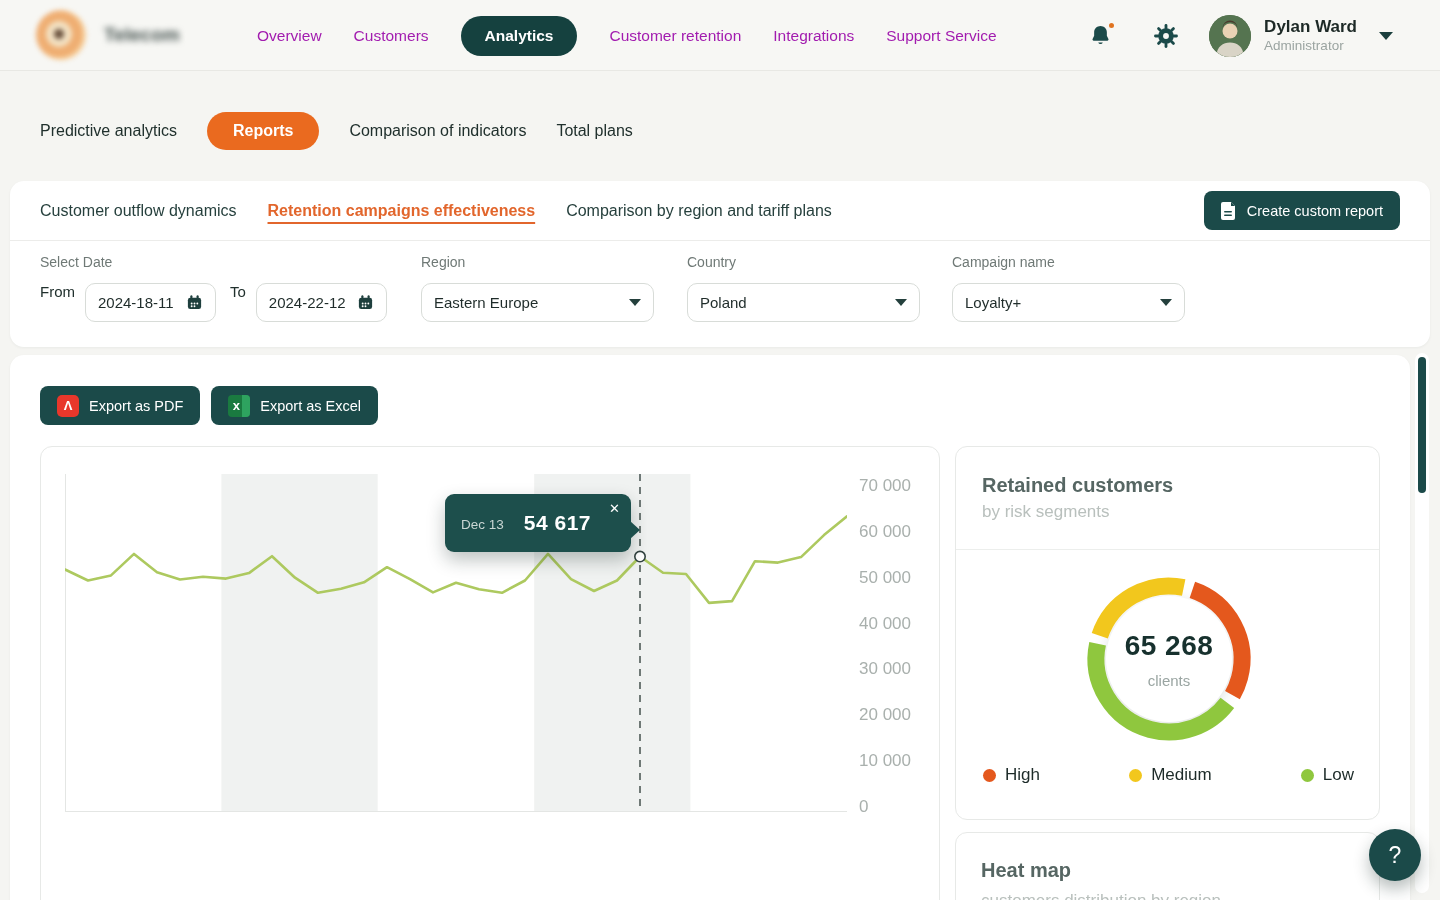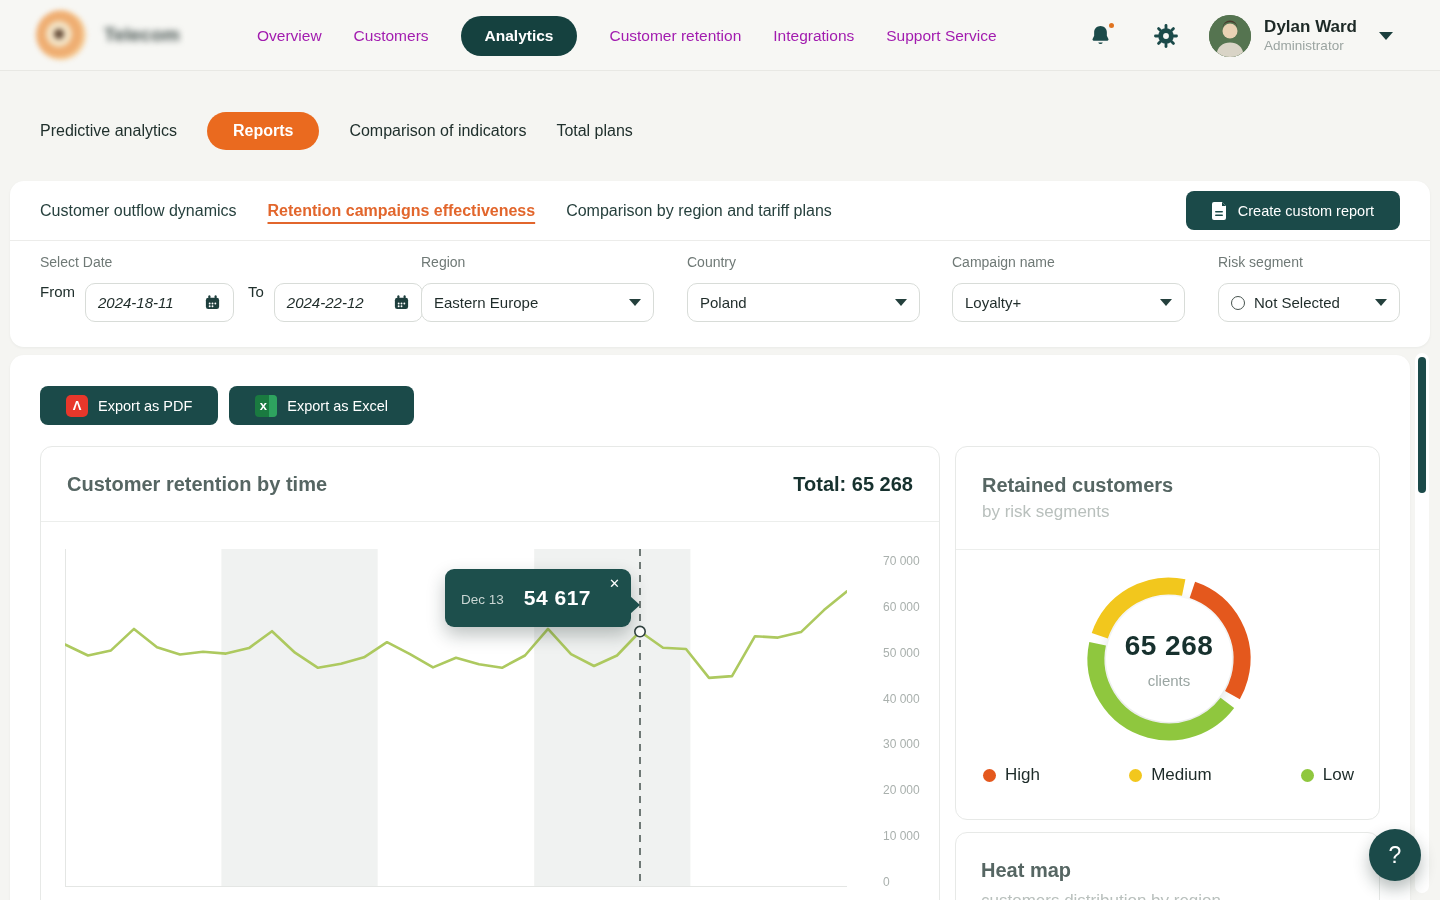--- a/index.html
+++ b/index.html
@@ -62,42 +62,42 @@
   
   .report-tabs-row { position:relative; height:59px; display:flex; align-items:center; justify-content:space-between; padding:0 30px; }
   .report-tabs { display:flex; align-items:center; gap:31px; }
   .report-tab { background:none; border:none; padding:0; font-size:16px; color:#26403d; white-space:nowrap; }
   .report-tab.active {
     color:#e2662c; font-weight:bold; text-decoration:underline;
     text-decoration-thickness:2px; text-underline-offset:6px;
   }
   .btn-teal {
     height:39px; background:#1b4a49; color:#fff; border:none; border-radius:8px;
-    padding:0 26px; font-size:14.5px; display:flex; align-items:center; gap:10px; white-space:nowrap;
+    padding:0 17px; font-size:14.5px; display:flex; align-items:center; gap:10px; white-space:nowrap;
   }
   .hdivider { height:1px; background:#ececea; width:100%; }
 
   
   .filters-row { position:relative; height:105px; }
   .filter-group { position:absolute; top:13px; }
   .fg-date { left:30px; }
   .fg-region { left:411px; width:233px; }
   .fg-country { left:677px; width:233px; }
   .fg-campaign { left:942px; width:233px; }
   .fg-risk { left:1208px; width:182px; }
   .filter-label { font-size:14px; color:#6f7976; margin-bottom:13px; }
   .date-row { display:flex; align-items:flex-start; }
   .inline-label { font-size:15px; color:#20302d; margin-right:10px; }
   .inline-label.to { margin-left:14px; }
   .input {
     height:39px; background:#fff; border:1px solid #d8dcd8; border-radius:10px;
     display:flex; align-items:center; justify-content:space-between; padding:0 12px;
     font-size:15px; color:#1f2c2a;
   }
-  .date-input { width:149px;font-style:italic; }
+  .date-input { width:131px; }
   .select { width:100%; }
   .caret { width:0; height:0; border-left:6px solid transparent; border-right:6px solid transparent; border-top:7px solid #24403d; margin-left:8px; flex:none; }
   .risk-circle { width:14px; height:14px; border:1.6px solid #47534f; border-radius:50%; margin-right:9px; flex:none; }
   .select-left { display:flex; align-items:center; min-width:0; }
 
   
   .export-row { position:absolute; left:30px; top:31px; display:flex; gap:11px; }
   .pdf-badge {
     position:relative; width:22px; height:22px; background:#e8372b; border-radius:5px; flex:none;
     display:flex; align-items:center; justify-content:center;
@@ -119,21 +119,21 @@
 
   .panel-head { height:75px; display:flex; align-items:center; justify-content:space-between; padding:0 26px; border-bottom:1px solid #eceeec; }
   .panel-head h2 { margin:0; font-size:20px; font-weight:bold; color:#566663; }
   .chart-total { font-size:20px; font-weight:bold; color:#16312e; }
 
   .panel-head.col { height:103px; flex-direction:column; align-items:flex-start; justify-content:center; gap:5px; }
   .panel-subtitle { font-size:17px; color:#b9c0bd; }
 
   
   .plot-wrap { position:relative; margin:27px 0 0 24px; width:872px; height:338px; }
-  .y-tick { position:absolute; left:818px; width:78px; height:20px; font-size:12px; color:#a9b0ad; line-height:20px; }
+  .y-tick { position:absolute; left:794px; width:78px; height:20px; font-size:17px; color:#a9b0ad; line-height:20px; }
   .tooltip {
     position:absolute; width:186px; height:58px; background:#1d4f4c; border-radius:9px;
     box-shadow:0 8px 18px rgba(20,40,35,.28);
     display:flex; align-items:center; padding:0 16px; color:#fff; z-index:3;
   }
   .tooltip::after {
     content:""; position:absolute; right:-9px; top:27px;
     border-top:9px solid transparent; border-bottom:9px solid transparent; border-left:10px solid #1d4f4c;
   }
   .tt-date { font-size:13.5px; color:#c9d6d3; margin-right:20px; margin-top:3px; }
@@ -307,52 +307,38 @@
       </div>
 
       <div class="filter-group fg-campaign">
         <div class="filter-label">Campaign name</div>
         <div class="input select">
           <span>Loyalty+</span>
           <span class="caret"></span>
         </div>
       </div>
 
-      <div class="filter-group fg-risk">
-        <div class="filter-label">Risk segment</div>
-        <div class="input select">
-          <span class="select-left">
-            <span class="risk-circle"></span>
-            <span>Not Selected</span>
-          </span>
-          <span class="caret"></span>
-        </div>
-      </div>
     </div>
   </section>
 
   <section class="card main-card">
     <div class="export-row">
       <button class="btn-teal">
         <span class="pdf-badge">Λ</span>
         <span>Export as PDF</span>
       </button>
       <button class="btn-teal">
         <span class="xls-badge">
             <span>x</span>
           </span>
         <span>Export as Excel</span>
       </button>
     </div>
 
     <div class="panel chart-panel">
-      <div class="panel-head">
-        <h2>Customer retention by time</h2>
-        <div class="chart-total">Total: 65 268</div>
-      </div>
       <div class="plot-wrap" id="plot-wrap">
         <svg id="line-svg" width="782" height="338">
             <rect x="0" y="0" width="156.4" height="338" fill="#ffffff"></rect>
             <rect x="156.4" y="0" width="156.4" height="338" fill="#f0f2f1"></rect>
             <rect x="312.8" y="0" width="156.4" height="338" fill="#ffffff"></rect>
             <rect x="469.20000000000005" y="0" width="156.4" height="338" fill="#f0f2f1"></rect>
             <rect x="625.6" y="0" width="156.4" height="338" fill="#ffffff"></rect>
             <path d="M0.5 0 V338 M0 337.5 H782" stroke="#e4e6e4" fill="none"></path>
             <polyline points="0.0,95.5 23.0,106.5 46.0,101.4 69.0,79.9 92.0,98.2 115.0,105.5 138.0,102.8 161.0,104.6 184.0,99.1 207.0,82.2 230.0,103.7 253.0,118.8 276.0,114.7 299.0,108.3 322.0,93.2 345.0,105.1 368.0,118.4 391.0,108.8 414.0,115.2 437.0,118.8 460.0,106.5 483.0,79.9 506.0,105.1 529.0,117.0 552.0,106.5 575.0,82.5 598.0,98.7 621.0,100.0 644.0,128.9 667.0,127.1 690.0,87.2 713.0,88.6 736.0,83.1 759.0,61.1 782.0,42.3" fill="none" stroke="#adc95f" stroke-width="2.6" stroke-linejoin="round" stroke-linecap="round"></polyline>
             <line x1="575" x2="575" y1="0" y2="338" stroke="#44514e" stroke-width="1.5" stroke-dasharray="7 6"></line>

